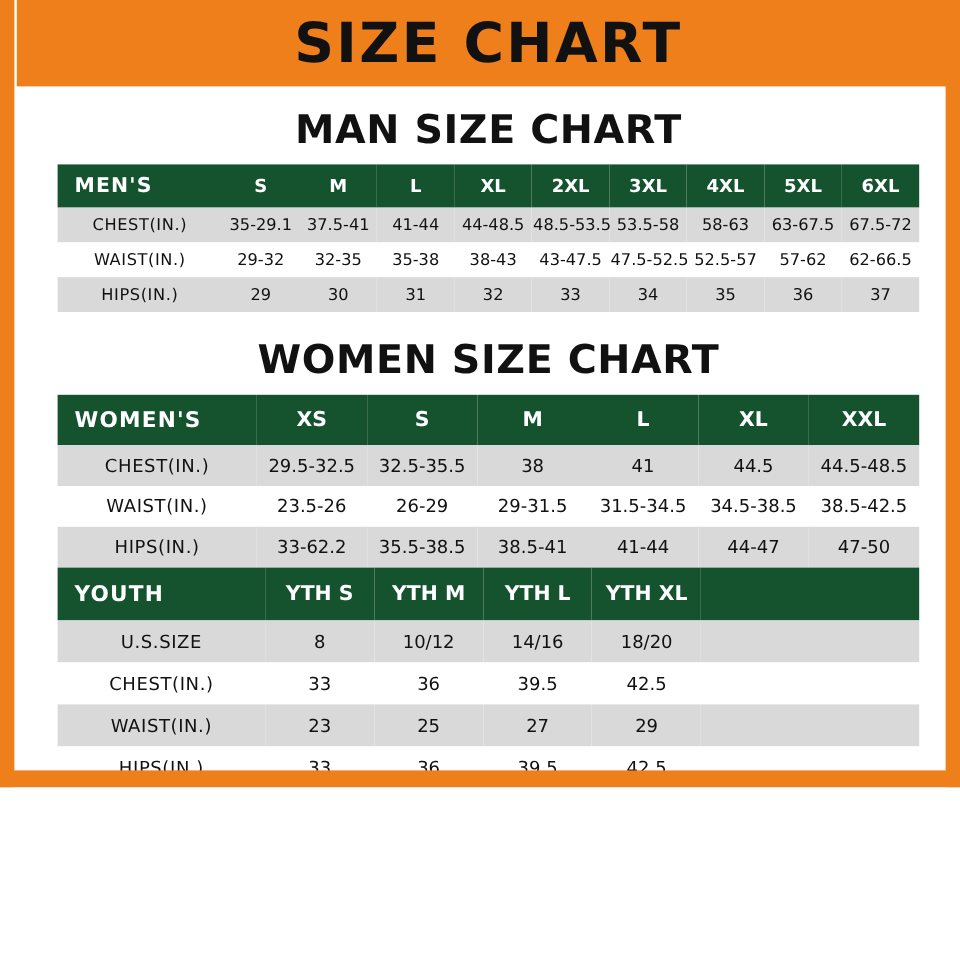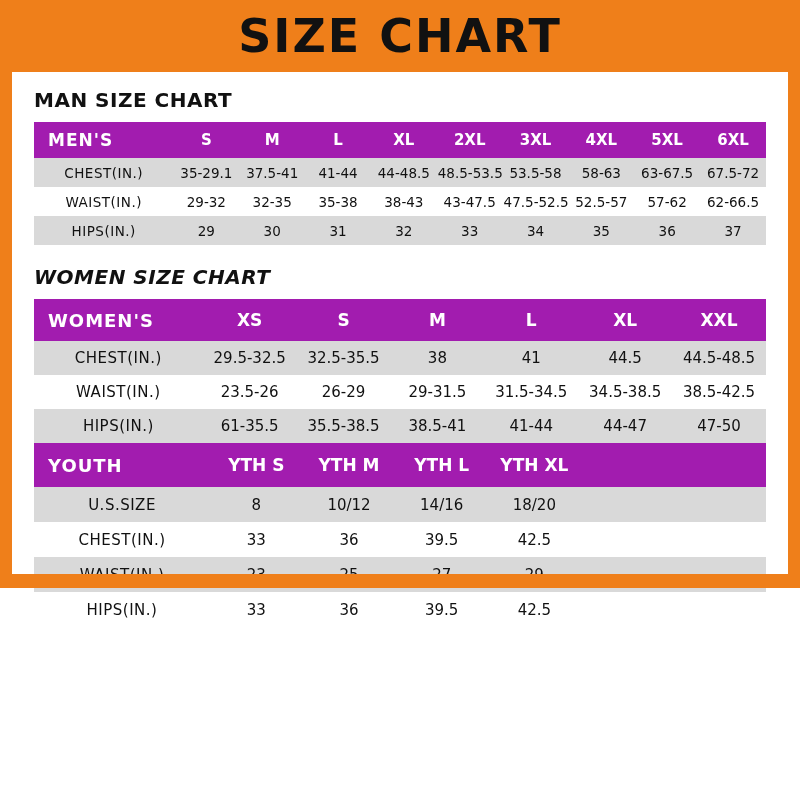--- a/index.html
+++ b/index.html
@@ -9,25 +9,26 @@
   body {
     width: 800px;
     height: 800px;
     background: #ffffff;
     font-family: "Liberation Sans", sans-serif;
     overflow: hidden;
   }
   .page {
     position: relative;
     width: 800px;
-    height: 588px;
+    height: 656px;
     background: #ffffff;
     box-sizing: border-box;
     border-left: 12px solid #ef7f1a;
     border-right: 12px solid #ef7f1a;
+    padding-left: 14px;
   }
   .banner {
     background: #ef7f1a;
     height: 72px;
     display: flex;
     align-items: center;
     justify-content: center;
     margin: 0 -12px;
   }
   .banner-title {
@@ -35,45 +36,45 @@
     font-weight: bold;
     font-size: 46px;
     letter-spacing: 2px;
     color: #111111;
     line-height: 1;
   }
   .content {
     padding: 0 22px;
   }
   .section-title {
-    text-align: left;
+    text-align: center;
     font-family: "DejaVu Sans", sans-serif;
     font-weight: bold;
-    font-size: 20px;
+    font-size: 33px;
     color: #111111;
     letter-spacing: 0.5px;
   }
   .sec-man .section-title { margin: 16px 0 10px 0; }
-  .sec-women .section-title { margin: 20px 0 10px 0; font-style: italic; }
+  .sec-women .section-title { margin: 20px 0 10px 0; }
   .sec-youth .section-title { margin: 22px 0 10px 0; }
 
   table.chart {
     width: 100%;
     border-collapse: collapse;
     table-layout: fixed;
   }
   table.chart td {
     text-align: center;
     font-family: "DejaVu Sans", sans-serif;
     color: #111111;
     white-space: nowrap;
   }
   
   table.chart tr.head td {
-    background: #a21caf;
+    background: #14532d;
     color: #ffffff;
     font-weight: bold;
     height: 34px;
     font-size: 15px;
   }
   table.chart tr.head td.rowlabel {
     text-align: left;
     padding-left: 14px;
     font-size: 17px;
     letter-spacing: 1px;
@@ -212,21 +213,21 @@
           <td class="rowlabel">WAIST(IN.)</td>
           <td>23.5-26</td>
           <td>26-29</td>
           <td>29-31.5</td>
           <td>31.5-34.5</td>
           <td>34.5-38.5</td>
           <td>38.5-42.5</td>
         </tr>
         <tr class="body alt">
           <td class="rowlabel">HIPS(IN.)</td>
-          <td>61-35.5</td>
+          <td>33-62.2</td>
           <td>35.5-38.5</td>
           <td>38.5-41</td>
           <td>41-44</td>
           <td>44-47</td>
           <td>47-50</td>
         </tr>
       </tbody>
         </table>
     </div>
 

